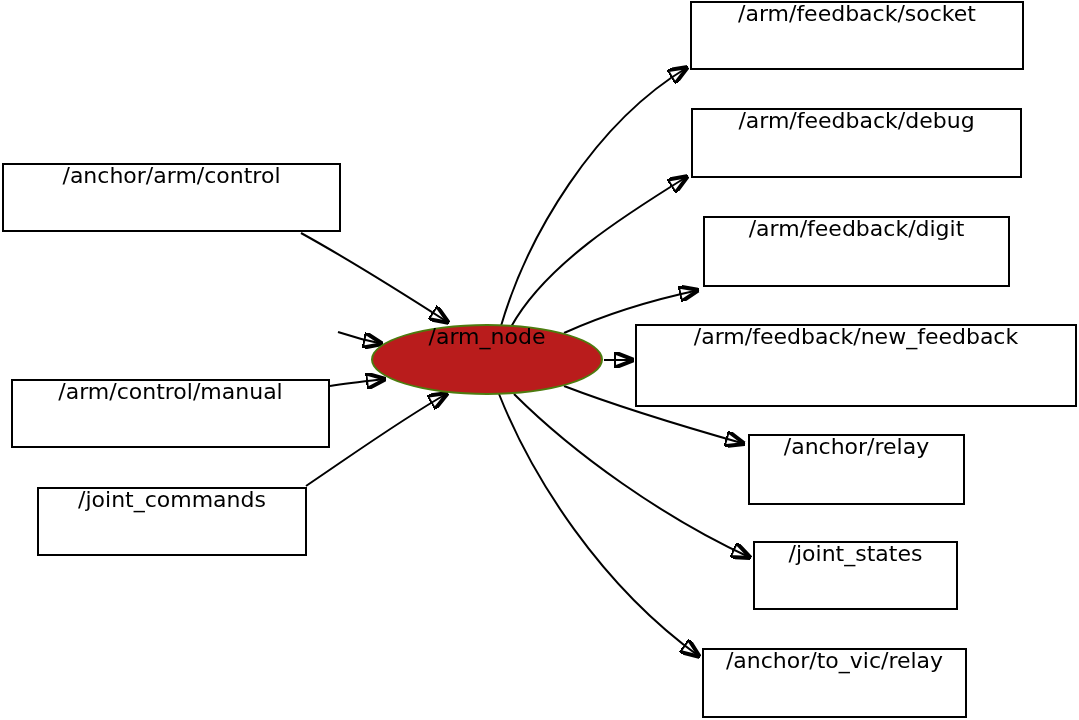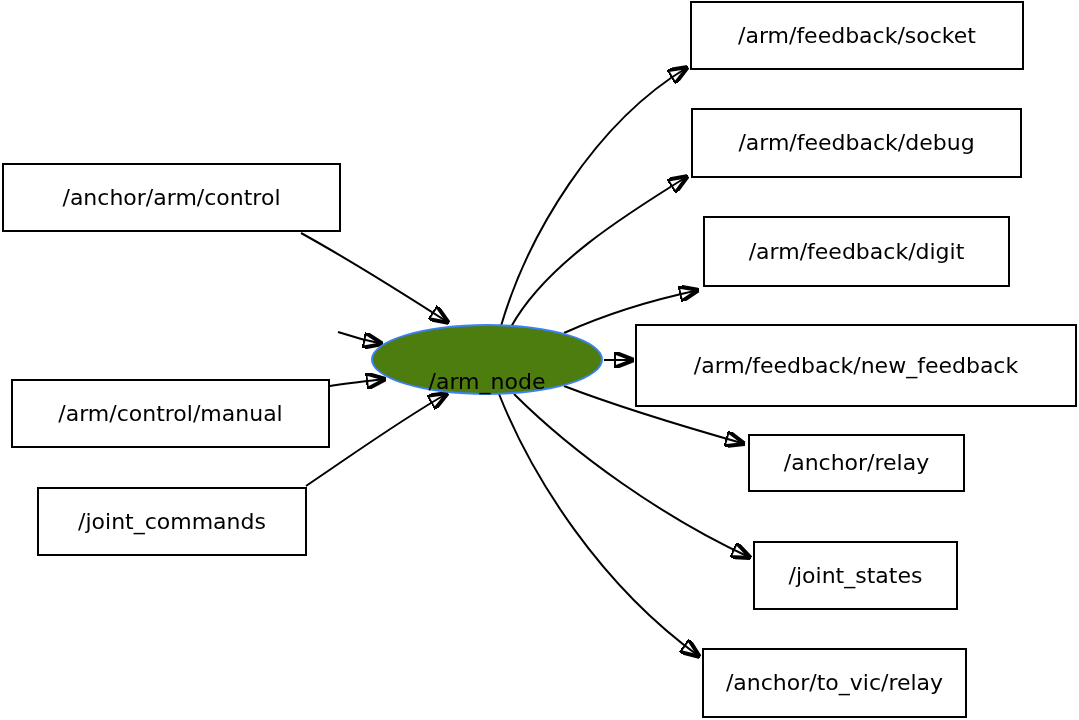--- a/index.html
+++ b/index.html
@@ -26,31 +26,31 @@
     fill: none;
     stroke: #000000;
     stroke-width: 2;
   }
   .nbox {
     position: absolute;
     box-sizing: border-box;
     background: #ffffff;
     border: 2px solid #000000;
     display: flex;
-    align-items: center;
+    align-items: flex-start;
     justify-content: center;
   }
   .nellipse {
     position: absolute;
     box-sizing: border-box;
-    background: #4d7c0f;
-    border: 2px solid #3b82f6;
+    background: #b91c1c;
+    border: 2px solid #4d7c0f;
     border-radius: 50%;
     display: flex;
-    align-items: flex-end;
+    align-items: flex-start;
     justify-content: center;
   }
   .lbl {
     font-size: 22px;
     line-height: 1;
     color: #000000;
     white-space: nowrap;
   }
 </style>
 </head>
@@ -96,21 +96,21 @@
   </div>
   <div class="nbox" style="left:691px; top:108px; width:331px; height:70px">
     <span class="lbl">/arm/feedback/debug</span>
   </div>
   <div class="nbox" style="left:703px; top:216px; width:307px; height:71px">
     <span class="lbl">/arm/feedback/digit</span>
   </div>
   <div class="nbox" style="left:635px; top:324px; width:442px; height:83px">
     <span class="lbl">/arm/feedback/new_feedback</span>
   </div>
-  <div class="nbox" style="left:748px; top:434px; width:217px; height:58px">
+  <div class="nbox" style="left:748px; top:434px; width:217px; height:71px">
     <span class="lbl">/anchor/relay</span>
   </div>
   <div class="nbox" style="left:753px; top:541px; width:205px; height:69px">
     <span class="lbl">/joint_states</span>
   </div>
   <div class="nbox" style="left:702px; top:648px; width:265px; height:70px">
     <span class="lbl">/anchor/to_vic/relay</span>
   </div>
 
 </div>

